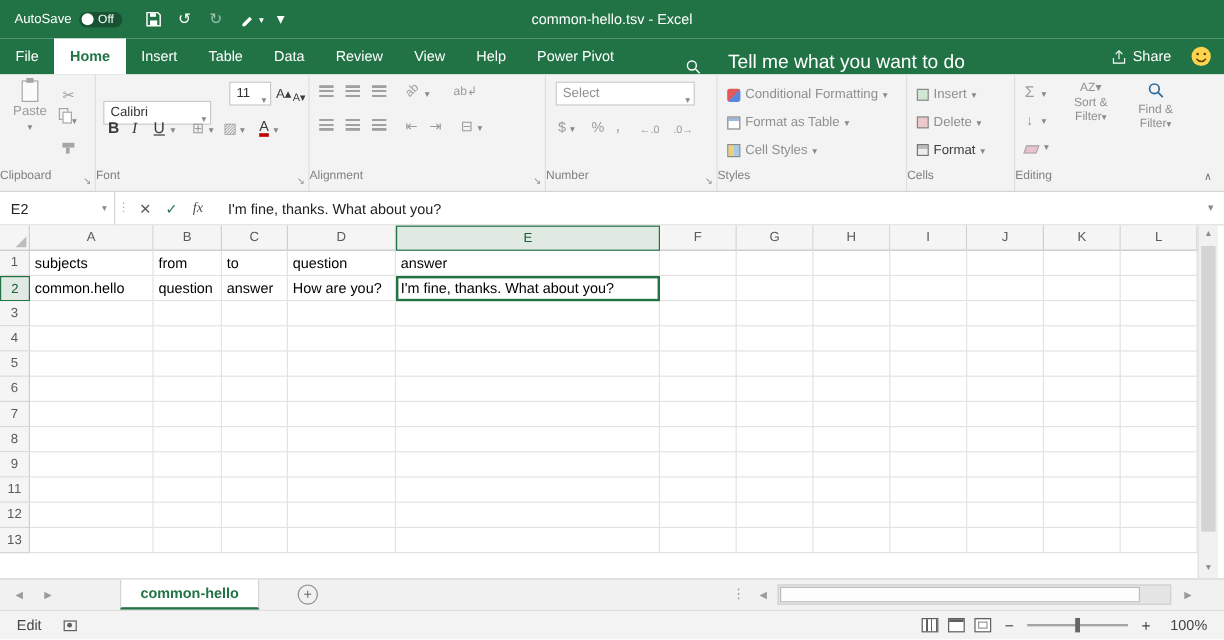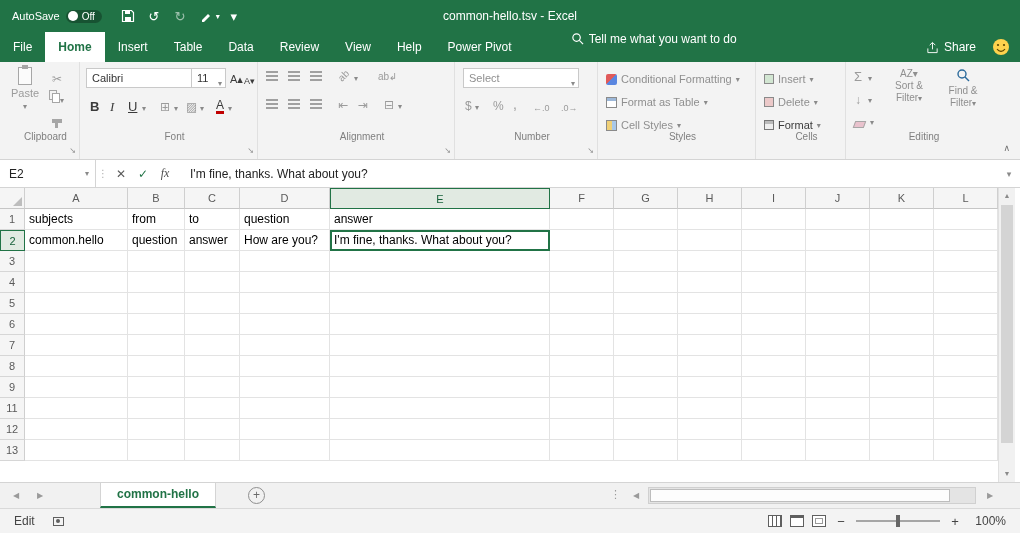--- a/index.html
+++ b/index.html
@@ -20,28 +20,28 @@
   .wtitle { position:absolute; left:50%; transform:translateX(-50%); font-size:12px; white-space:nowrap; }
   .tb-right { margin-left:auto; display:flex; align-items:center; height:32px; }
   .username { font-size:12px; margin-right:14px; }
   .winbtn { width:42px; height:32px; display:inline-flex; align-items:center; justify-content:center; font-size:13px; }
   .maxbox { width:10px; height:10px; border:1px solid #fff; display:inline-block; }
 
   
   .tabrow { height:30px; background:#217346; display:flex; align-items:stretch; color:#fff; flex:0 0 30px; position:relative; }
   .rtab { padding:0 13px; line-height:30px; font-size:12px; white-space:nowrap; }
   .rtab.active { background:#fff; color:#217346; font-weight:700; }
-  .tellme { display:flex; align-items:flex-start; gap:5px; margin-left:46px; font-size:12px; white-space:nowrap; }
+  .tellme { display:flex; align-items:flex-end; gap:23px; margin-left:46px; font-size:16px; white-space:nowrap; }
   .sharebox { margin-left:auto; display:flex; align-items:center; gap:5px; margin-right:16px; font-size:12px; }
   .smiley { margin-right:10px; display:flex; align-items:center; }
 
   
   .ribbon { height:98px; background:#f3f3f3; border-bottom:1px solid #d4d4d4; display:flex; flex:0 0 98px; position:relative; }
   .rgroup { position:relative; height:100%; border-right:1px solid #e0e0e0; flex:0 0 auto; }
-  .glabel { position:absolute; bottom:17px; left:0; right:0; text-align:center; font-size:10px; color:#7f7f7f;margin-left:12px; }
+  .glabel { position:absolute; bottom:7px; left:0; right:0; text-align:left; font-size:10px; color:#7f7f7f; }
   .launcher { position:absolute; right:3px; bottom:4px; font-size:8px; color:#8f8f8f; line-height:8px; }
   .dd { color:#8a8a8a; font-size:8px; }
   .combo { position:absolute; height:20px; background:#fff; border:1px solid #c9c9c9; font-size:11px; color:#333; line-height:18px; padding:0 14px 0 5px; white-space:nowrap; }
   .combo .dd { position:absolute; right:3px; top:6px; }
   .combo.dim { color:#8f8f8f; }
   .fbtn { position:absolute; font-size:13px; color:#3b3b3b; line-height:18px; }
   .gicon { position:absolute; font-size:12px; color:#9b9b9b; line-height:16px; }
   .bars { display:inline-block; width:12px; height:10px; background:repeating-linear-gradient(to bottom,#a0a0a0 0 2px,transparent 2px 4px); }
   .ritem { position:absolute; left:8px; font-size:11px; color:#8f8f8f; white-space:nowrap; display:flex; align-items:center; gap:4px; height:18px; }
   .bigbtn { position:absolute; width:50px; top:6px; text-align:center; font-size:10px; color:#8f8f8f; line-height:12px; }
@@ -192,21 +192,21 @@
         <span class="dd">▾</span>
       </div>
       <span class="gicon" style="left:52px;top:9px">✂</span>
       <span class="abs" style="left:52px;top:30px"><span class="ic-copy"></span><span class="dd">▾</span></span>
       <span class="abs" style="left:52px;top:50px"><span class="ic-paint"></span></span>
       <div class="glabel">Clipboard</div>
       <span class="launcher">↘</span>
     </div>
 
     <div class="rgroup" style="width:178px">
-      <div class="combo" style="left:6px;top:6px;width:120px"><span>Calibri</span><span class="dd">▾</span></div>
+      <div class="combo" style="left:6px;top:22px;width:90px"><span>Calibri</span><span class="dd">▾</span></div>
       <div class="combo" style="left:111px;top:6px;width:35px"><span>11</span><span class="dd">▾</span></div>
       <span class="fbtn" style="left:150px;top:8px;font-size:11px">A▴</span>
 
       <span class="fbtn" style="left:164px;top:10px;font-size:9px">A▾</span>
       <span class="fbtn" style="left:10px;top:36px;font-weight:bold">B</span>
       <span class="fbtn" style="left:30px;top:36px;font-style:italic;font-family:'Liberation Serif','DejaVu Serif',serif">I</span>
       <span class="fbtn" style="left:48px;top:36px;text-decoration:underline">U</span>
       <span class="dd abs" style="left:62px;top:42px">▾</span>
       <span class="gicon" style="left:80px;top:37px">⊞</span>
       <span class="dd abs" style="left:94px;top:42px">▾</span>

